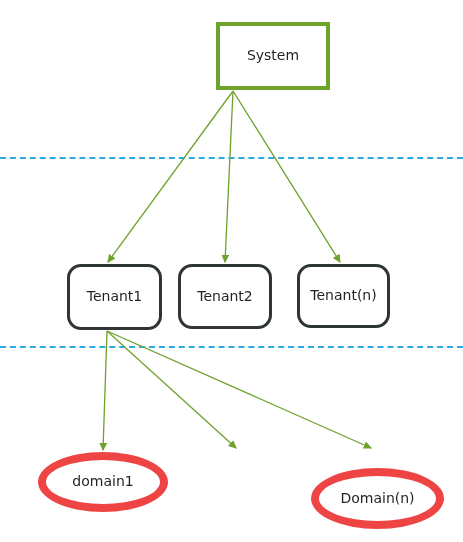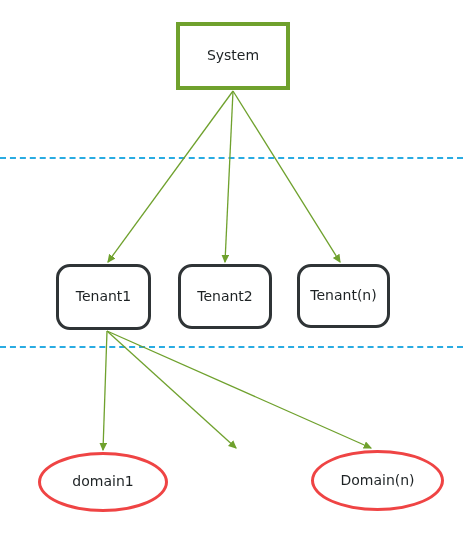--- a/index.html
+++ b/index.html
@@ -39,27 +39,28 @@
     justify-content: center;
     background: #ffffff;
     color: #1d2224;
     font-size: 14px;
     line-height: 1.1;
     text-align: center;
   }
   .node-system {
     border: 4px solid #6FA12D;
     border-radius: 0;
+    margin-left: 40px;
   }
   .node-tenant {
     border: 3px solid #2F3436;
     border-radius: 14px;
   }
   .node-domain {
-    border: 3px solid #ef4444;
+    border: 8px solid #ef4444;
     border-radius: 50%;
   }
   .node-label {
     display: block;
     white-space: nowrap;
   }
 </style>
 </head>
 <body>
 
@@ -81,30 +82,30 @@
         <line x1="107" y1="331" x2="103" y2="450"></line>
         <line x1="107" y1="331" x2="236" y2="448"></line>
         <line x1="107" y1="331" x2="371" y2="448"></line>
       </g>
   </svg>
 
   <div class="node node-system" id="node-system" style="left: 176px; top: 22px; width: 114px; height: 68px;">
     <span class="node-label">System</span>
   </div>
 
-  <div class="node node-tenant" id="node-tenant-0" style="left: 56px; top: 264px; width: 95px; height: 66px;">
+  <div class="node node-tenant" id="node-tenant-0" style="left: 67px; top: 264px; width: 95px; height: 66px;">
     <span class="node-label">Tenant1</span>
   </div>
   <div class="node node-tenant" id="node-tenant-1" style="left: 178px; top: 264px; width: 94px; height: 65px; text-align: center;">
     <span class="node-label">Tenant2</span>
   </div>
   <div class="node node-tenant" id="node-tenant-2" style="left: 297px; top: 264px; width: 93px; height: 64px;">
     <span class="node-label">Tenant(n)</span>
   </div>
 
   <div class="node node-domain" id="node-domain-0" style="left: 38px; top: 452px; width: 130px; height: 60px;">
     <span class="node-label">domain1</span>
   </div>
-  <div class="node node-domain" id="node-domain-2" style="left: 311px; top: 450px; width: 133px; height: 61px;">
+  <div class="node node-domain" id="node-domain-2" style="left: 311px; top: 468px; width: 133px; height: 61px;">
     <span class="node-label">Domain(n)</span>
   </div>
 
 </div>
 
 </body></html>

